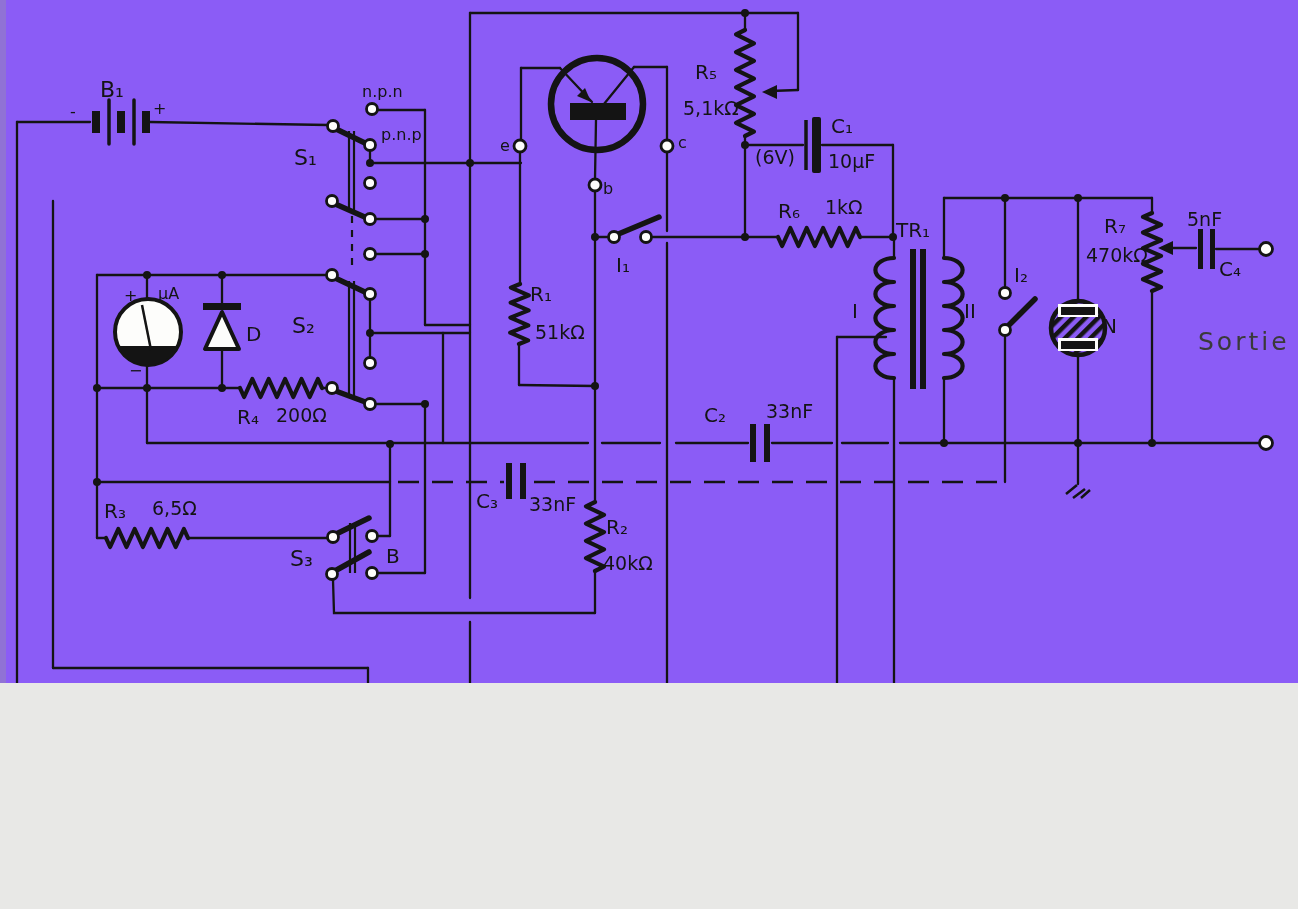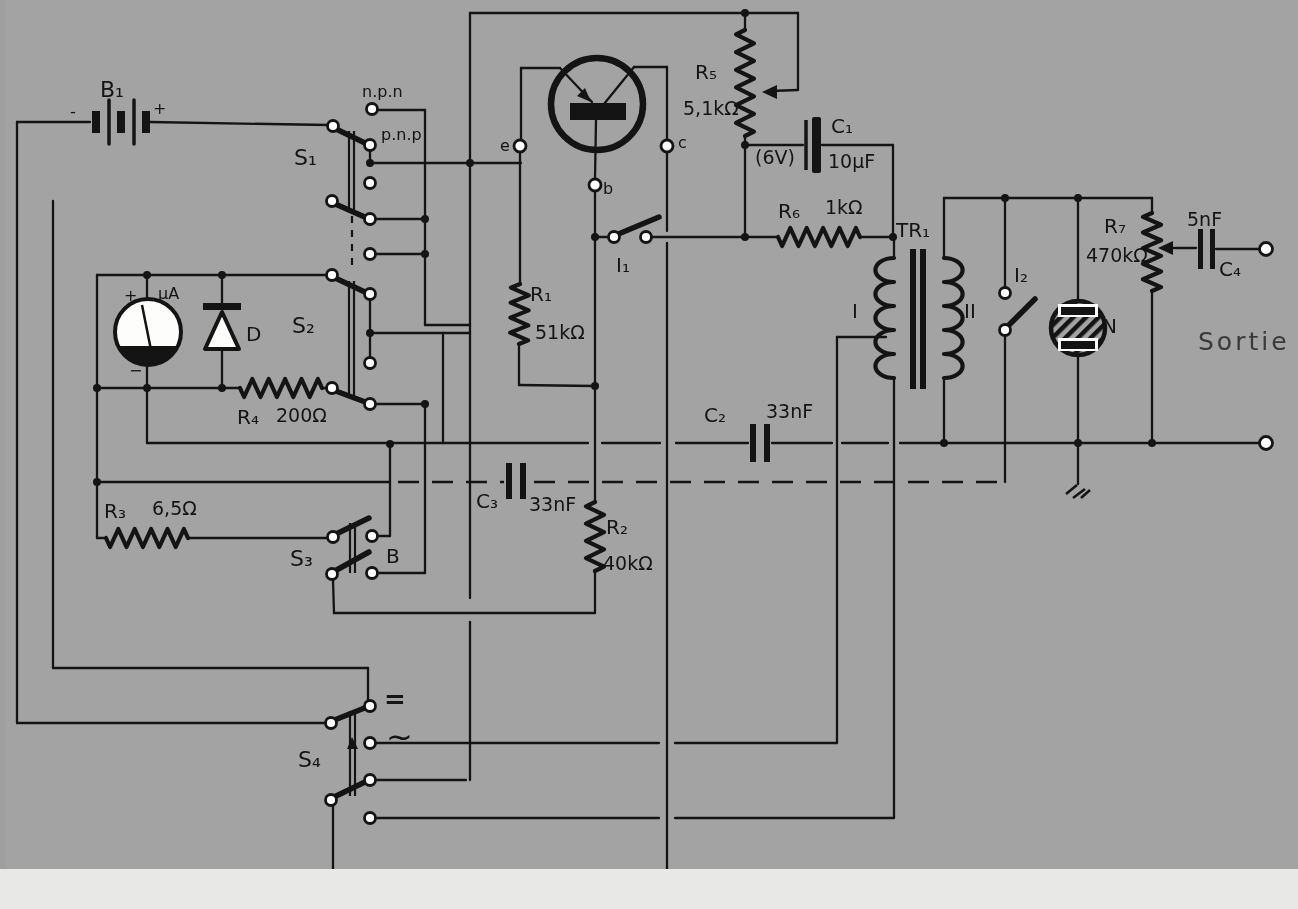--- a/index.html
+++ b/index.html
@@ -1,16 +1,16 @@
 <!DOCTYPE html>
 <html><head>
 <meta charset="utf-8">
 <style>
   html,body{margin:0;padding:0;background:#e8e8e6;}
-  .page{position:relative;width:1298px;height:869px;background:#a3a3a3;overflow:hidden;
+  .page{position:relative;width:1298px;height:683px;background:#8b5cf6;overflow:hidden;
         font-family:"DejaVu Sans", sans-serif;}
   svg{display:block;}
   svg text{fill:#141414;font-family:"DejaVu Sans", sans-serif;}
   .lbl{font-size:20px;}
   .val{font-size:19px;}
   .sm{font-size:16px;}
   .big{font-size:22px;}
   .sortie{font-size:25px;letter-spacing:3px;fill:#3a3a3a;}
   .wire{stroke:#141414;stroke-width:2.3;fill:none;stroke-linecap:round;}
   .wire-d{stroke:#141414;stroke-width:2.3;fill:none;stroke-dasharray:21 13;}

